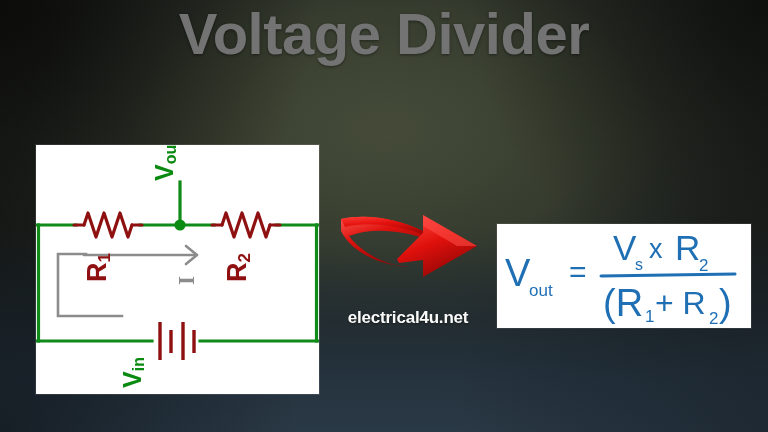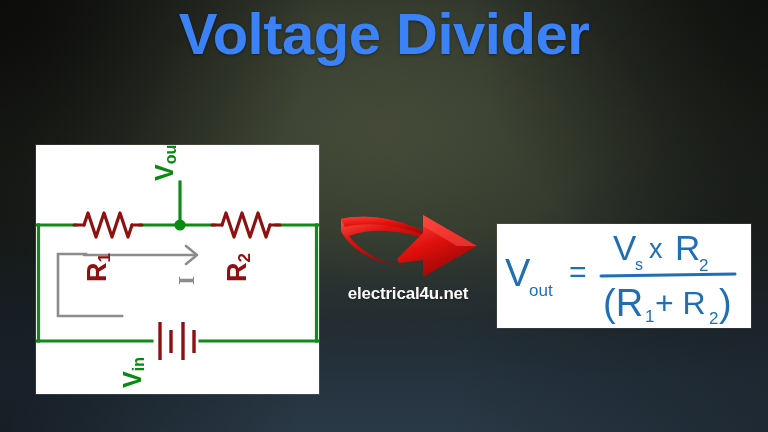--- a/index.html
+++ b/index.html
@@ -52,21 +52,21 @@
       radial-gradient(circle at 100% 100%, rgba(20,27,34,0.55) 0%, rgba(20,27,34,0) 36%);
   }
 
   
   #title {
     position: absolute;
     left: 0;
     top: 2px;
     width: 768px;
     text-align: center;
-    color: #3b82f6;
+    color: #737373;
     font-family: "Liberation Sans Narrow", "Liberation Sans", sans-serif;
     font-weight: bold;
     font-size: 58px;
     line-height: 64px;
     letter-spacing: -0.5px;
     text-shadow: 0 1px 3px rgba(0,0,0,0.45);
   }
   #title .line { display: block; }
 
   
@@ -87,21 +87,21 @@
     left: 337px;
     top: 207px;
     width: 148px;
     height: 78px;
   }
 
   
   #site-label {
     position: absolute;
     left: 322px;
-    top: 284px;
+    top: 308px;
     width: 172px;
     text-align: center;
     color: #fbfbfa;
     font-family: "Liberation Sans", sans-serif;
     font-weight: bold;
     font-size: 17px;
     letter-spacing: -0.2px;
     text-shadow: 0 1px 2px rgba(0,0,0,0.4);
   }
 

